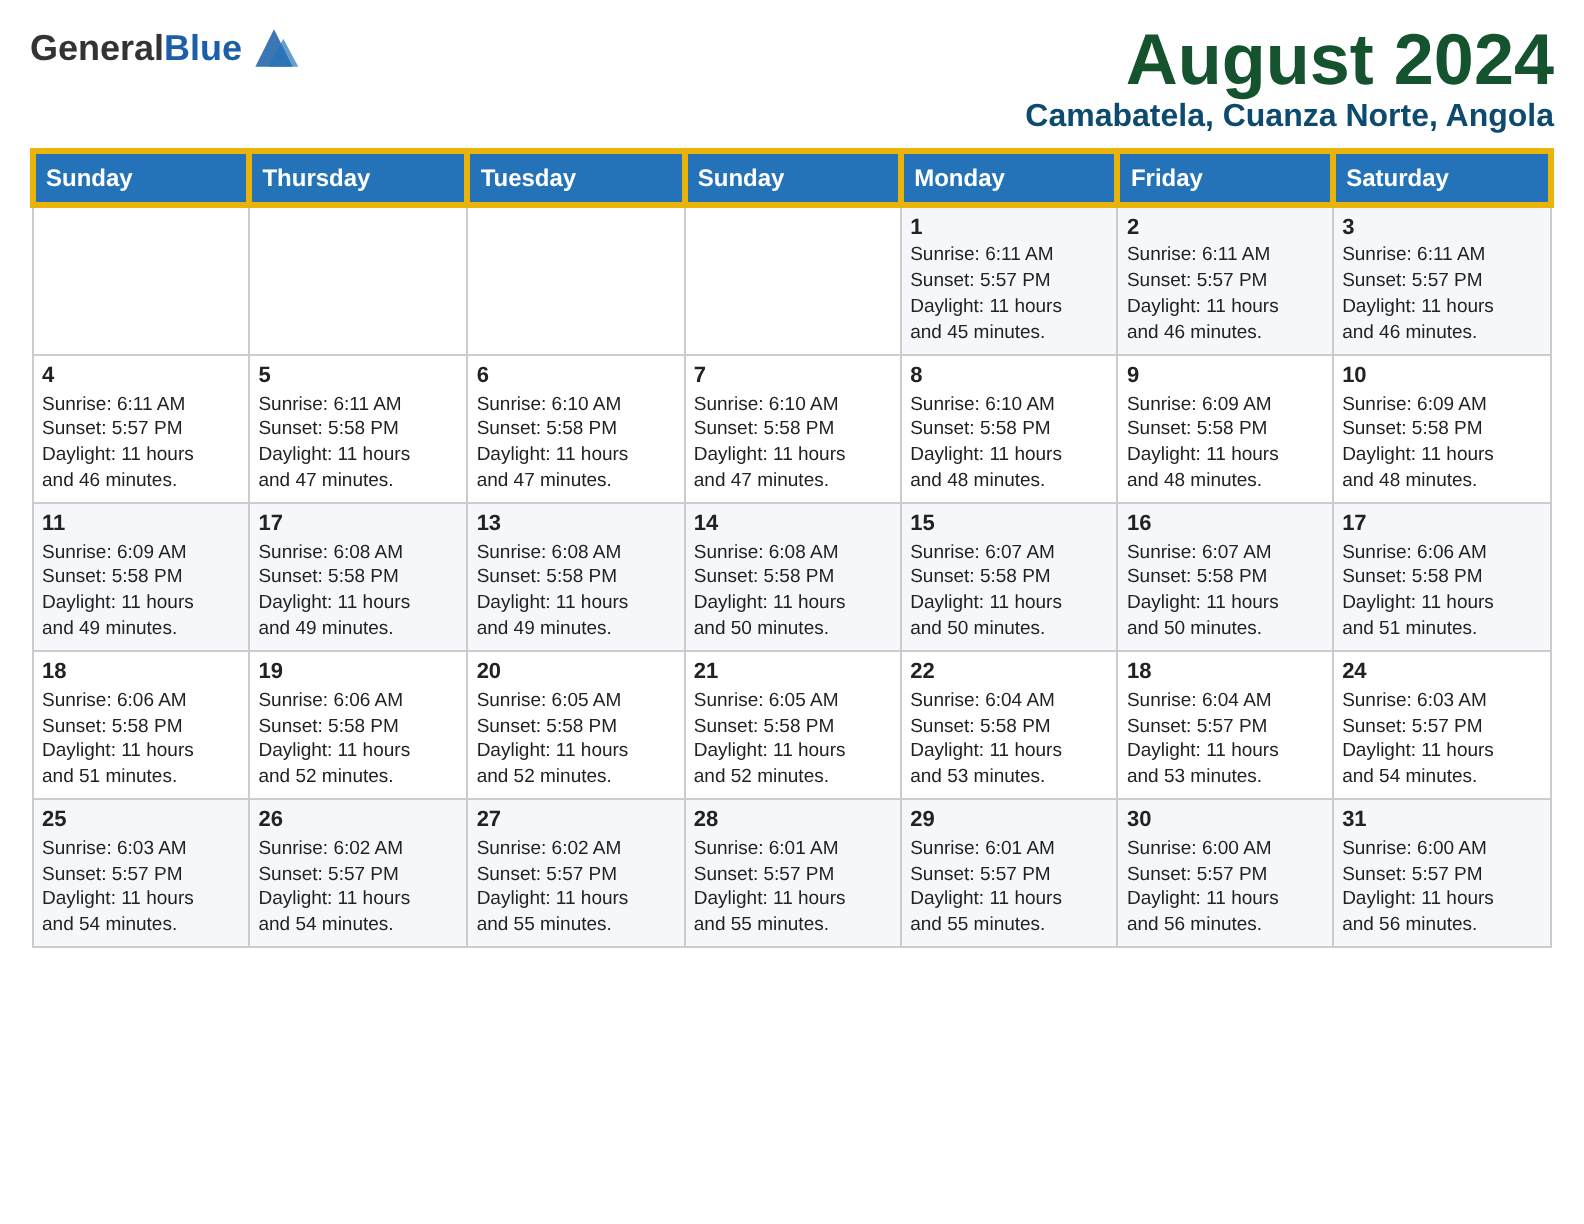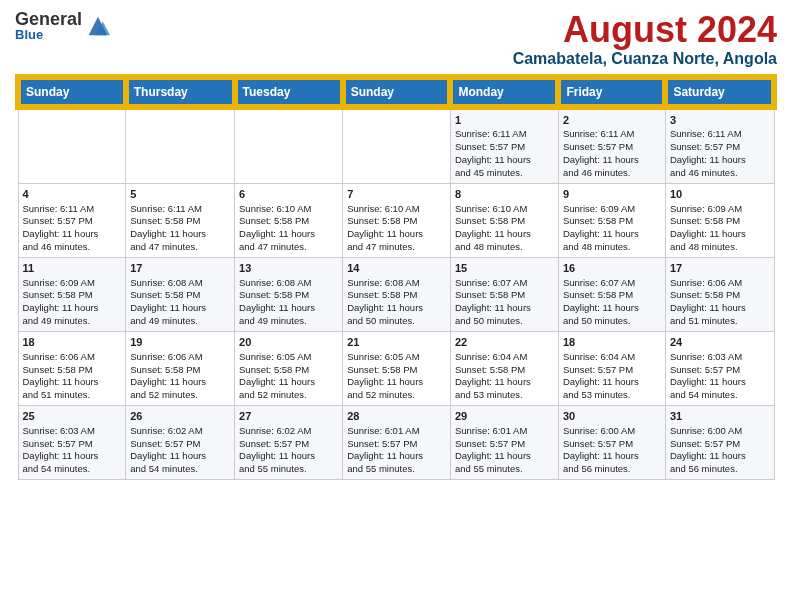--- a/index.html
+++ b/index.html
@@ -22,65 +22,65 @@
       justify-content: space-between;
       margin-bottom: 6px;
     }
     .logo {
       display: flex;
       align-items: center;
       gap: 0;
     }
     .logo-text {
       display: flex;
-      flex-direction: column;
+      flex-direction: row;
       line-height: 1;
     }
     .logo-general {
       font-size: 18px;
       font-weight: bold;
       color: #333;
     }
     .logo-blue {
-      font-size: 13px;
+      font-size: 18px;
       font-weight: bold;
       color: #1a5fa8;
     }
     .logo-icon {
       width: 28px;
       height: 28px;
       margin-left: 2px;
     }
     .title-area {
       text-align: right;
     }
     .month-title {
       font-size: 36px;
       font-weight: bold;
-      color: #b91c1c;
+      color: #14532d;
       line-height: 1.1;
     }
     .location-title {
       font-size: 16px;
       color: #0c4a6e;
       font-weight: bold;
     }
     table {
       width: 100%;
       border-collapse: collapse;
       font-size: 10px;
     }
     thead tr th {
       background-color: #2473b8;
       color: #fff;
       text-align: left;
       padding: 5px 5px;
       font-size: 12px;
       font-weight: bold;
-      border: 6px solid #eab308;
+      border: 3px solid #eab308;
     }
     tbody tr td {
       border: 1px solid #ccc;
       vertical-align: top;
       padding: 3px 4px;
       width: 113px;
       min-height: 70px;
       background: #fff;
       font-size: 9.5px;
       color: #222;

